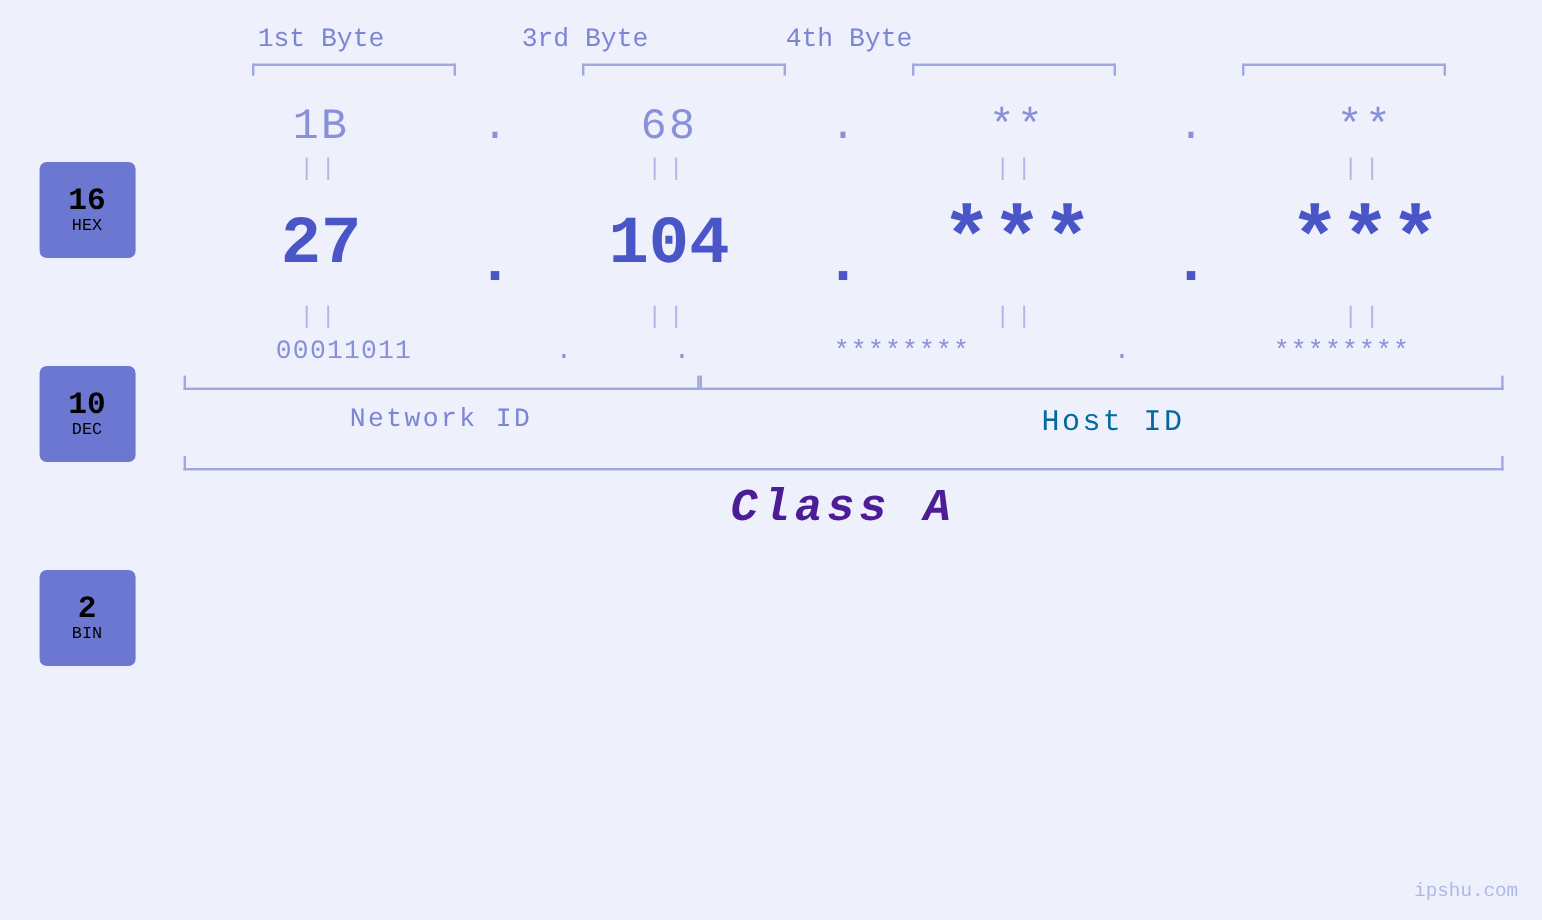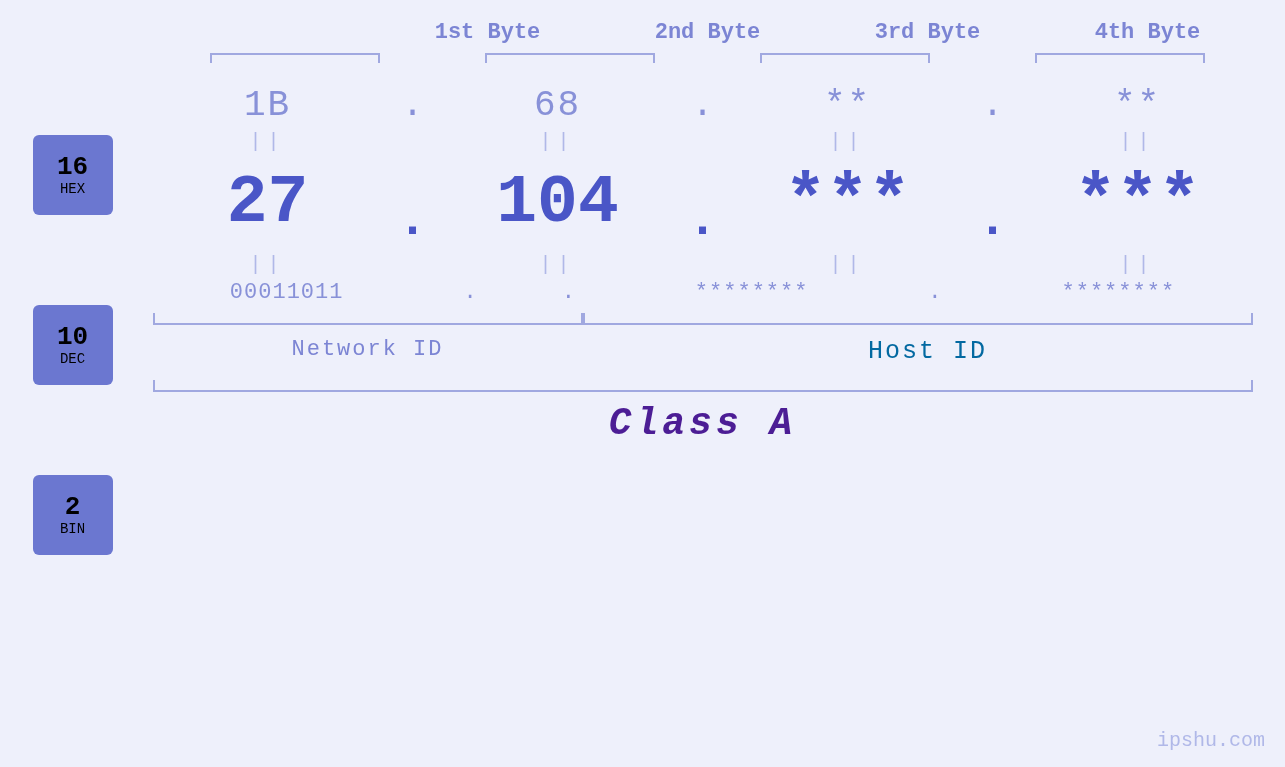--- a/index.html
+++ b/index.html
@@ -80,39 +80,39 @@
     
     .hex-val {
       color: #8891d8;
       font-size: 36px;
       letter-spacing: 2px;
     }
 
     
     .dec-val {
       color: #4a56c7;
-      font-size: 68px;
+      font-size: 56px;
       font-weight: bold;
       line-height: 1;
     }
 
     
     .bin-val {
       color: #8891d8;
       font-size: 22px;
       letter-spacing: 1px;
     }
 
     
     .watermark {
       position: absolute;
       bottom: 15px;
       right: 20px;
       color: #b0b8e8;
-      font-size: 20px;
+      font-size: 16px;
       font-family: 'Courier New', Courier, monospace;
     }
 
     
     .single-row {
       display: flex;
       align-items: center;
       justify-content: space-around;
       width: 100%;
       padding: 0 20px;
@@ -154,23 +154,22 @@
       flex-direction: column;
       align-items: center;
     }
 
   </style>
 </head>
 <body>
 
 <div class="container">
 
-  <div style="display:flex; width:1100px; margin-left:130px; justify-content:flex-end; margin-bottom:8px;font-weight:bold;">
+  <div style="display:flex; width:1100px; margin-left:130px; justify-content:flex-start; margin-bottom:8px;">
     <div class="byte-header">1st Byte</div>
-    <div class="byte-header">2nd Byte</div>
     <div class="byte-header">3rd Byte</div>
     <div class="byte-header">4th Byte</div>
   </div>
 
   <div style="display:flex; width:1100px; margin-left:130px; justify-content:space-around; margin-bottom:20px;">
     <div style="width:210px;">
         <div class="bracket-line"></div>
       </div>
     <div style="width:210px;">
         <div class="bracket-line"></div>

